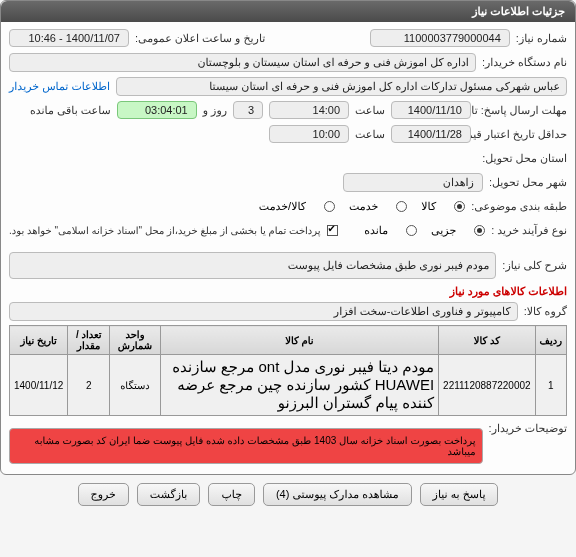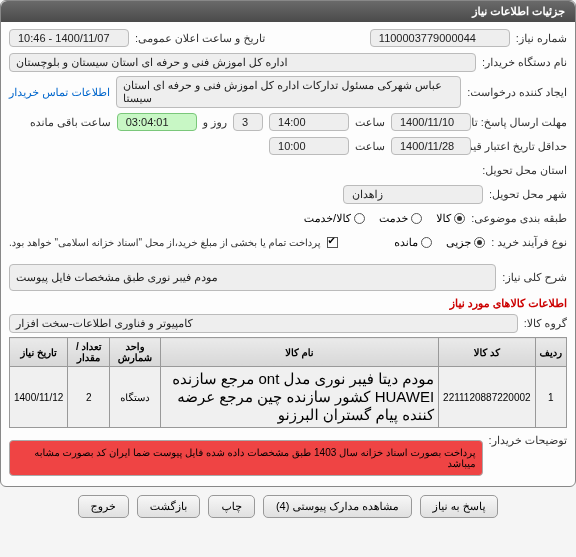--- a/index.html
+++ b/index.html
@@ -41,28 +41,28 @@
   }
   .panel-body { padding: 6px 8px; }
   .row { display: flex; align-items: center; margin-bottom: 4px; gap: 6px; flex-wrap: wrap; }
   .label { color: #333; white-space: nowrap; }
   .field {
     background: #eee;
     border: 1px solid #bbb;
     border-radius: 4px;
     padding: 2px 8px;
     min-width: 80px;
-    text-align: left;
+    text-align: right;
     color: #222;
   }
   .field.wide { flex: 1; padding: 2px 6px; }
   .field.green { background: #c8f7c5; border-color: #7ac77a; }
   .link { color: #0066cc; cursor: pointer; }
   .radio-group { display: flex; gap: 14px; align-items: center; }
-  .radio { display: inline-flex; align-items: center; gap: 3px; }
+  .radio { display: inline-flex; align-items: center; gap: 18px; }
   .radio .circle {
     width: 11px; height: 11px; border: 1px solid #555; border-radius: 50%;
     display: inline-flex; align-items: center; justify-content: center;
   }
   .radio .circle.filled::after { content: ""; width: 5px; height: 5px; background: #333; border-radius: 50%; }
   .check { width: 11px; height: 11px; border: 1px solid #555; display: inline-block; vertical-align: middle; position: relative; }
   .check.checked::after { content: "✔"; position: absolute; top: -3px; left: 0; font-size: 10px; }
   .section-title { color: #c00; font-weight: bold; margin: 6px 0 4px; }
   table.items {
     width: 100%; border-collapse: collapse; font-size: 10px;
@@ -105,21 +105,20 @@
       <span class="label">تاریخ و ساعت اعلان عمومی:</span>
       <span class="field" style="min-width:120px">1400/11/07 - 10:46</span>
     </div>
 
     <div class="row thin-row">
       <span class="label">نام دستگاه خریدار:</span>
       <span class="field wide">اداره کل اموزش فنی و حرفه ای استان سیستان و بلوچستان</span>
     </div>
 
     <div class="row thin-row">
-      <span class="label">ایجاد کننده درخواست:</span>
       <span class="field wide">عباس شهرکی مسئول تدارکات اداره کل اموزش فنی و حرفه ای استان سیستا</span>
       <span class="link">اطلاعات تماس خریدار</span>
     </div>
 
     <div class="row thin-row">
       <span class="label" style="width:90px">مهلت ارسال پاسخ: تا تاریخ:</span>
       <span class="field">1400/11/10</span>
       <span class="label">ساعت</span>
       <span class="field">14:00</span>
       <span class="field" style="min-width:30px">3</span>

